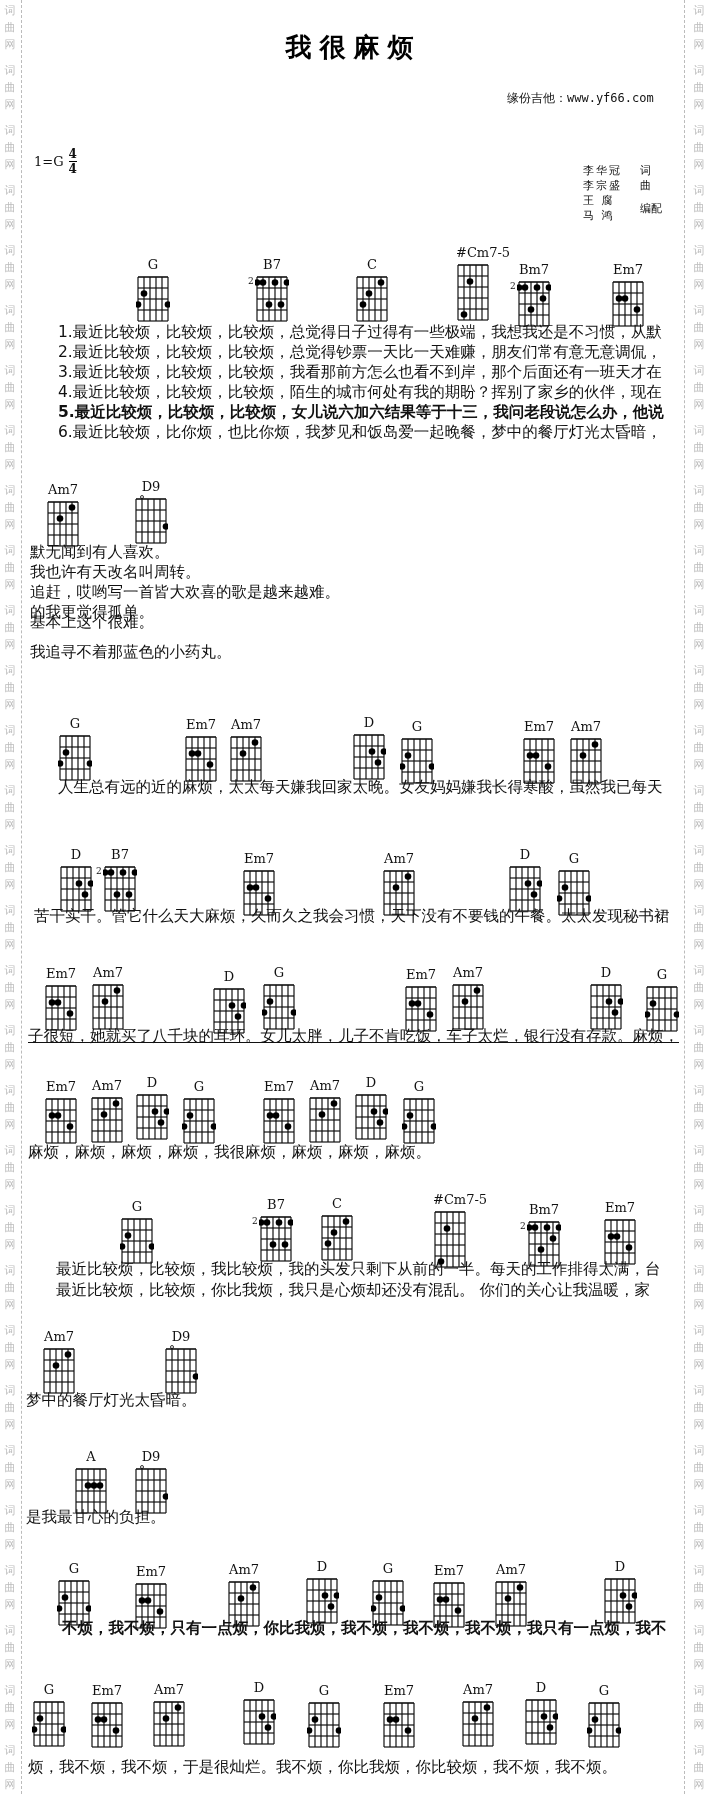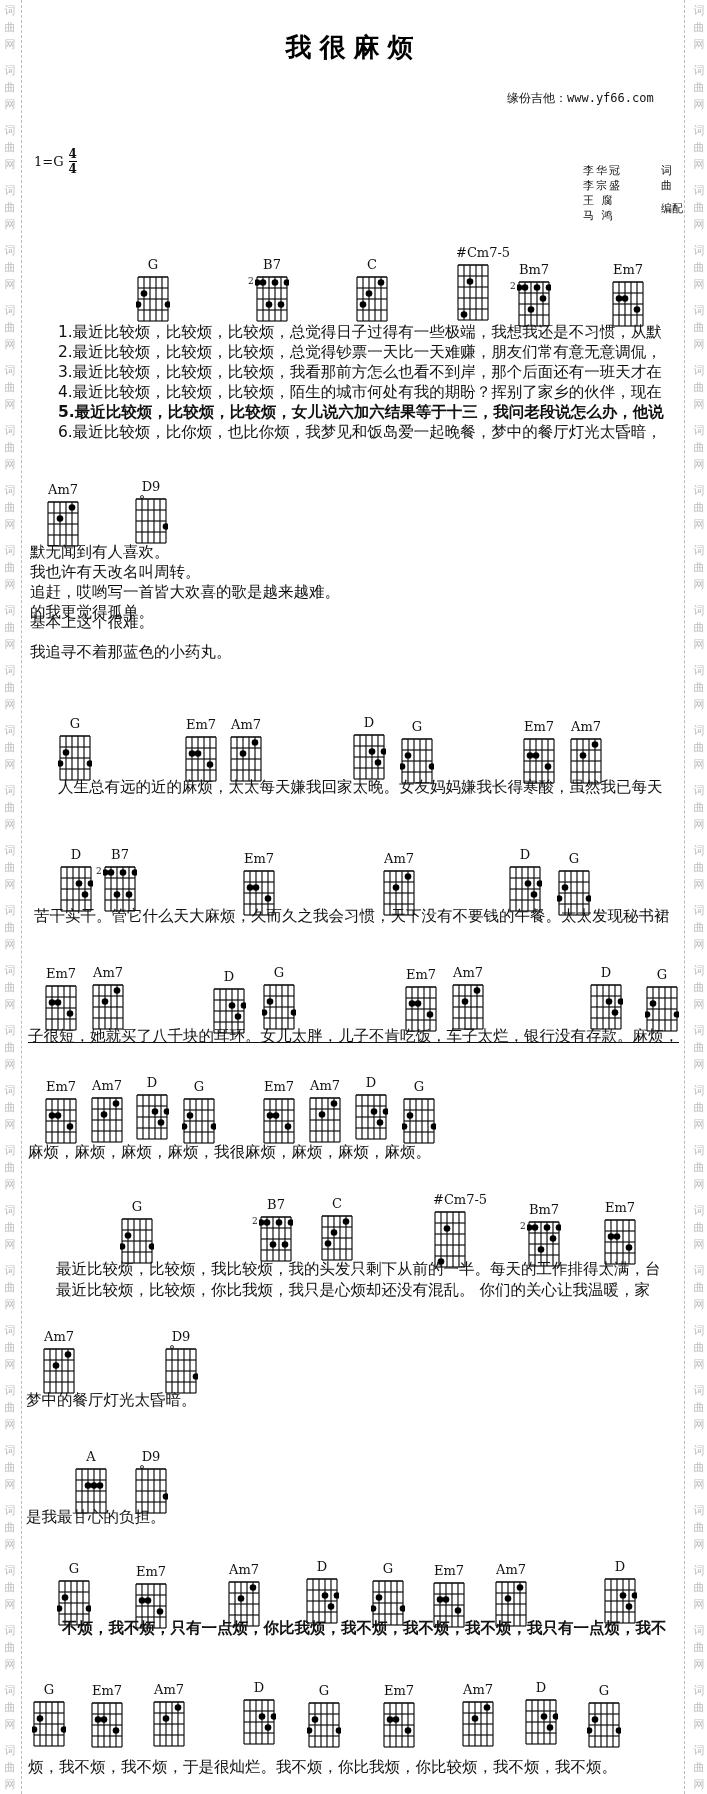--- a/index.html
+++ b/index.html
@@ -11,21 +11,21 @@
   .wm-char{font-family:"DejaVu Sans","Liberation Sans",sans-serif;font-size:11px;line-height:17px;color:#bdbdbd;}
   .vline{position:absolute;top:0;height:1794px;width:0;border-left:1px dashed #bbb;}
   .vline.left{left:21px;}
   .vline.right{left:684px;}
   .title{position:absolute;left:0;width:707px;top:30px;text-align:center;font-family:"DejaVu Serif","Liberation Serif",serif;font-size:26px;font-weight:bold;letter-spacing:8px;color:#000;}
   .source{position:absolute;left:500px;top:90px;font-family:"DejaVu Sans Mono","Liberation Mono",monospace;font-size:12px;color:#111;margin-left:7px;}
   .key{position:absolute;left:34px;top:148px;font-size:13px;display:flex;align-items:center;gap:5px;}
   .frac{display:inline-flex;flex-direction:column;align-items:center;font-weight:bold;font-size:12px;line-height:12px;}
   .frac .bar{width:8px;border-top:1px solid #000;margin:1px 0;}
   .credits{position:absolute;left:583px;top:163px;font-size:11px;line-height:15px;}
-  .credit-row{display:flex;gap:23px;white-space:nowrap;}
+  .credit-row{display:flex;gap:2px;white-space:nowrap;}
   .credit-row .nm{width:55px;letter-spacing:2px;}
   .chord{position:absolute;}
   .chord-name{position:absolute;left:0;right:0;text-align:center;font-size:13px;line-height:13px;top:0;white-space:nowrap;}
   .fret-label{position:absolute;font-size:9px;}
   .lyric{position:absolute;font-family:"DejaVu Sans","Liberation Sans",sans-serif;font-size:15.5px;line-height:20px;white-space:nowrap;color:#111;}
 </style>
 </head>
 <body>
 
 <div class="wm-col left">

